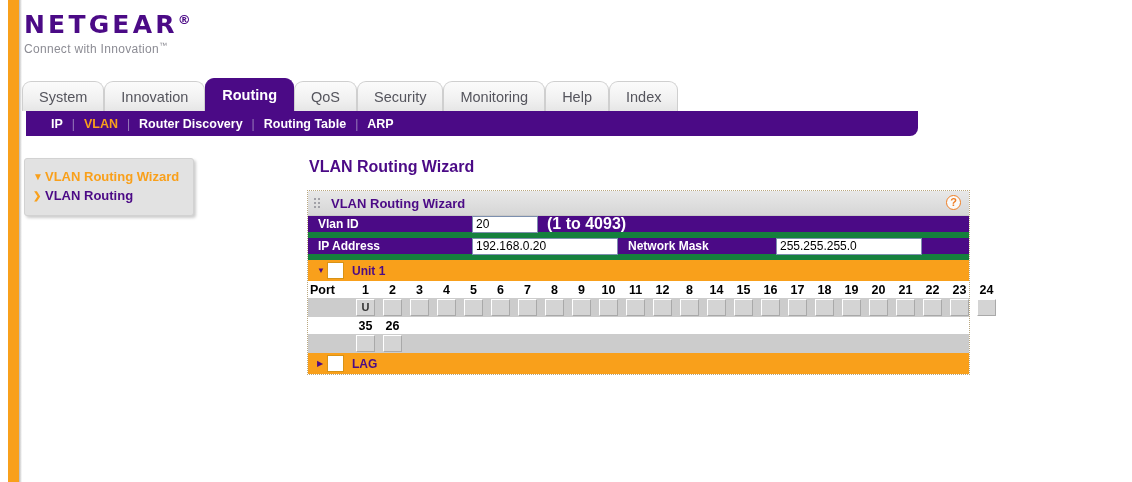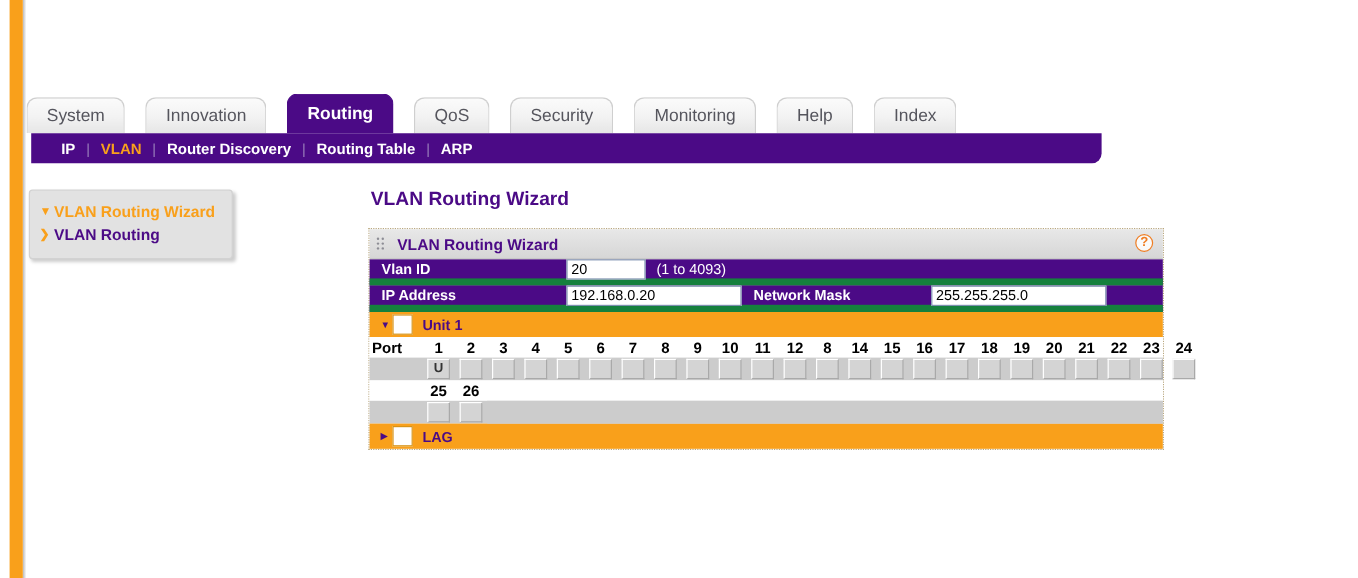--- a/index.html
+++ b/index.html
@@ -85,21 +85,21 @@
     top: 78px;
     height: 33px;
     width: 1110px;
     z-index: 4;
     display: flex;
     align-items: flex-end;
   }
   .tab {
     height: 30px;
     line-height: 30px;
-    margin-right: 17px;
+    margin-right: 0;
     padding: 0 16px;
     border-radius: 9px 9px 0 0;
     font-family: "Liberation Sans", sans-serif;
     font-size: 14.5px;
     color: #55555d;
     background: linear-gradient(to bottom, #fbfbfb 0%, #f2f2f2 55%, #e6e6e6 100%);
     border: 1px solid #cfcfcf;
     border-bottom: none;
     box-sizing: border-box;
     text-align: center;
@@ -274,22 +274,22 @@
     color: #000000;
     padding: 0 3px;
     box-sizing: border-box;
     outline: none;
   }
   .finput.vlan { width: 66px; }
   .finput.ip   { width: 146px; }
   .finput.mask { width: 146px; }
   .fhint {
     color: #ffffff;
-    font-size: 12px;
-    font-weight: normal;
+    font-size: 16px;
+    font-weight: bold;
     padding-left: 9px;
     white-space: nowrap;
   }
 
   
   .obar {
     background: #f9a01b;
     height: 21px;
     display: flex;
     align-items: center;
@@ -383,20 +383,24 @@
 </style>
 </head>
 <body>
 
 <div id="page">
 
   <div class="body-bg"></div>
   <div class="edge-strip-shadow"></div>
   <div class="edge-strip"></div>
 
+  <div class="logo-wrap">
+    <div class="logo-main"><span>NETGEAR</span><span class="tm">®</span></div>
+    <div class="logo-tag"><span>Connect with Innovation</span><span class="tm2">™</span></div>
+  </div>
 
   <div class="tabbar" id="tabbar">
       <div class="tab">System</div>
       <div class="tab">Innovation</div>
       <div class="tab active">Routing</div>
       <div class="tab">QoS</div>
       <div class="tab">Security</div>
       <div class="tab">Monitoring</div>
       <div class="tab">Help</div>
       <div class="tab">Index</div>
@@ -562,21 +566,21 @@
             <span class="pcellwrap">
               <span class="pcell"></span>
             </span>
             <span class="pcellwrap">
               <span class="pcell"></span>
             </span>
             <span class="tail"></span>
           </div>
         <div class="port-numrow" id="pnum2">
           <span class="lead"></span>
-        <span class="pnum">25</span>
+        <span class="pnum">35</span>
             <span class="pnum">26</span>
           </div>
         <div class="port-cellrow" id="pcell2">
           <span class="lead"></span>
         <span class="pcellwrap">
               <span class="pcell"></span>
             </span>
             <span class="pcellwrap">
               <span class="pcell"></span>
             </span>

